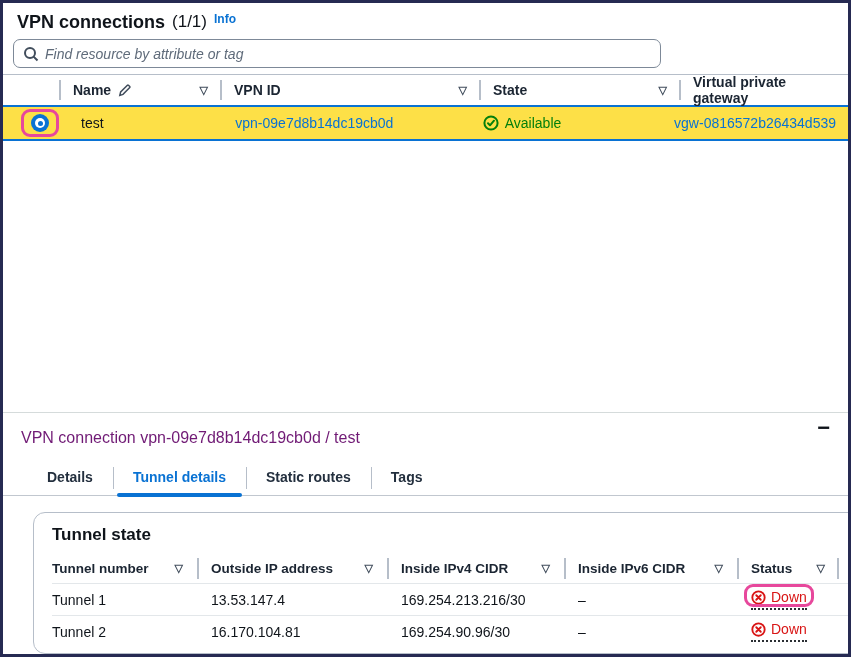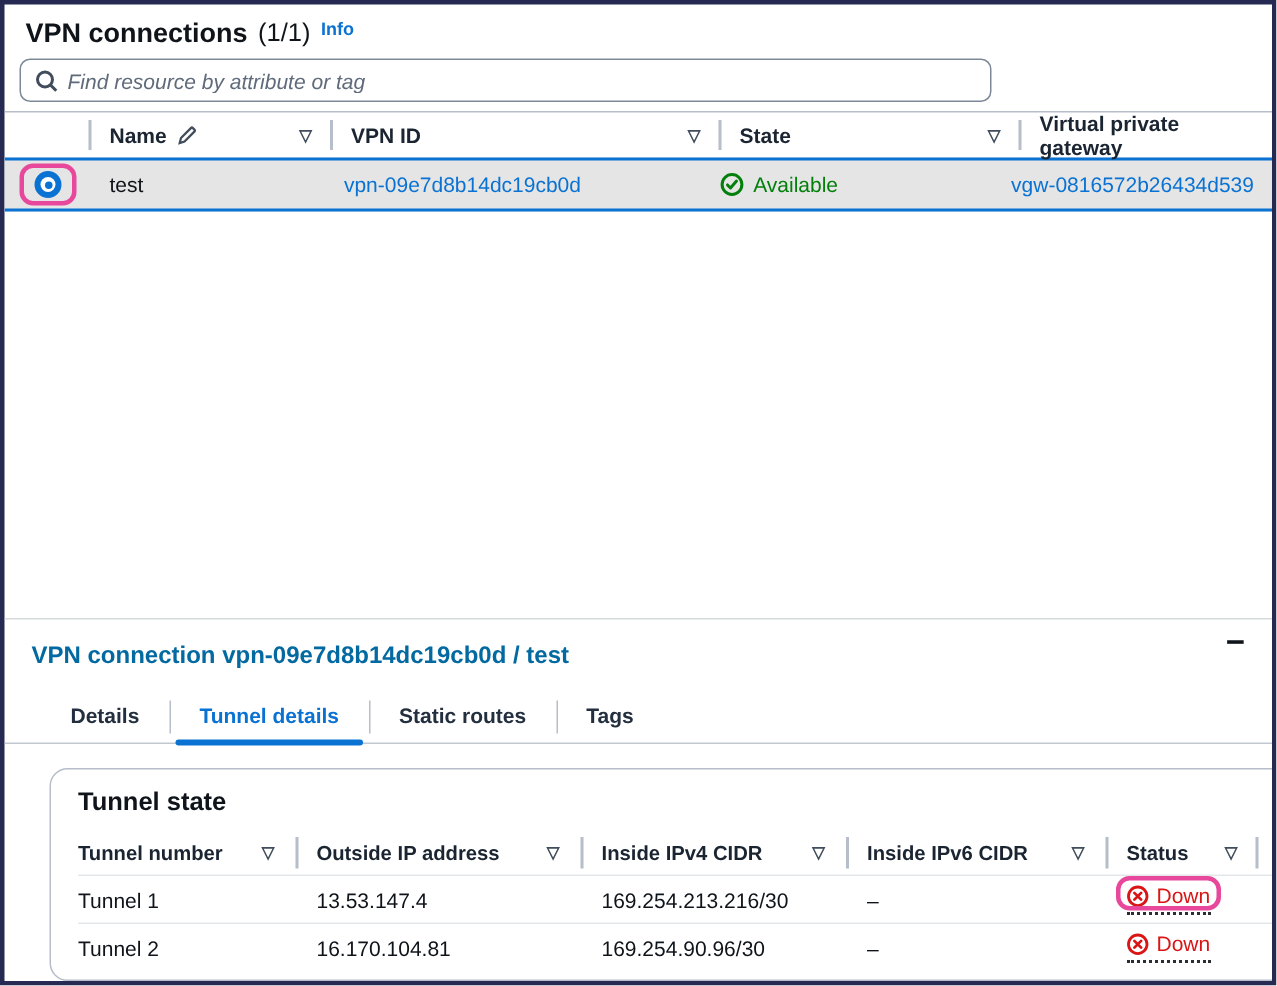--- a/index.html
+++ b/index.html
@@ -51,22 +51,22 @@
   .sort-icon { font-size: 11px; color: #414d5c; margin-left: 8px; }
   .col-radio { width: 56px; }
   .col-name  { width: 161px; }
   .col-vpnid { width: 259px; }
   .col-state { width: 200px; }
   .col-vgw   { flex: 1; }
   .name-label-wrap { display: inline-flex; align-items: center; gap: 6px; }
 
   .conn-row {
     display: flex; align-items: center; height: 36px;
-    background: #e5e5e5;
-    border-top: 2px solid #0972d3; border-bottom: 2px solid #0972d3;
+    background: #fde047;
+    border-top: 2px solid #0972d3; border-bottom: 2px solid #0972d3; padding-left: 8px;
   }
   .rcell { padding: 0 12px 0 14px; font-size: 14px; display: flex; align-items: center; }
   .cell-link { color: #0972d3; text-decoration: none; cursor: pointer; white-space: nowrap; }
 
   .radio-cell { width: 56px; padding-left: 10px; }
   .radio-annotation {
     display: inline-flex; align-items: center; justify-content: center;
     border: 3px solid #e7489c; border-radius: 9px; padding: 2px 7px;
   }
   .radio-outer {
@@ -84,21 +84,21 @@
 
   .state-ok { display: inline-flex; align-items: center; gap: 6px; color: #037f0c; font-size: 14px; }
 
   .spacer { flex: 1; }
 
   
   .split-divider { height: 1px; background: #d5dbdb; }
 
   
   .panel-header { position: relative; padding: 16px 18px 0 18px; }
-  .panel-title { font-size: 16px; font-weight: bold; color: #0369a1; }
+  .panel-title { font-size: 16px; font-weight: normal; color: #701a75; }
   .minimize-btn {
     position: absolute; right: 18px; top: 4px;
     font-size: 22px; font-weight: bold; color: #0f141a;
     background: none; border: none; cursor: pointer; line-height: 1;
     font-family: "Liberation Sans", sans-serif;
   }
 
   .tabs { display: flex; margin-top: 14px; border-bottom: 1px solid #c1c7cf; padding-left: 24px; }
   .tab {
     position: relative; padding: 8px 20px 10px 20px;

